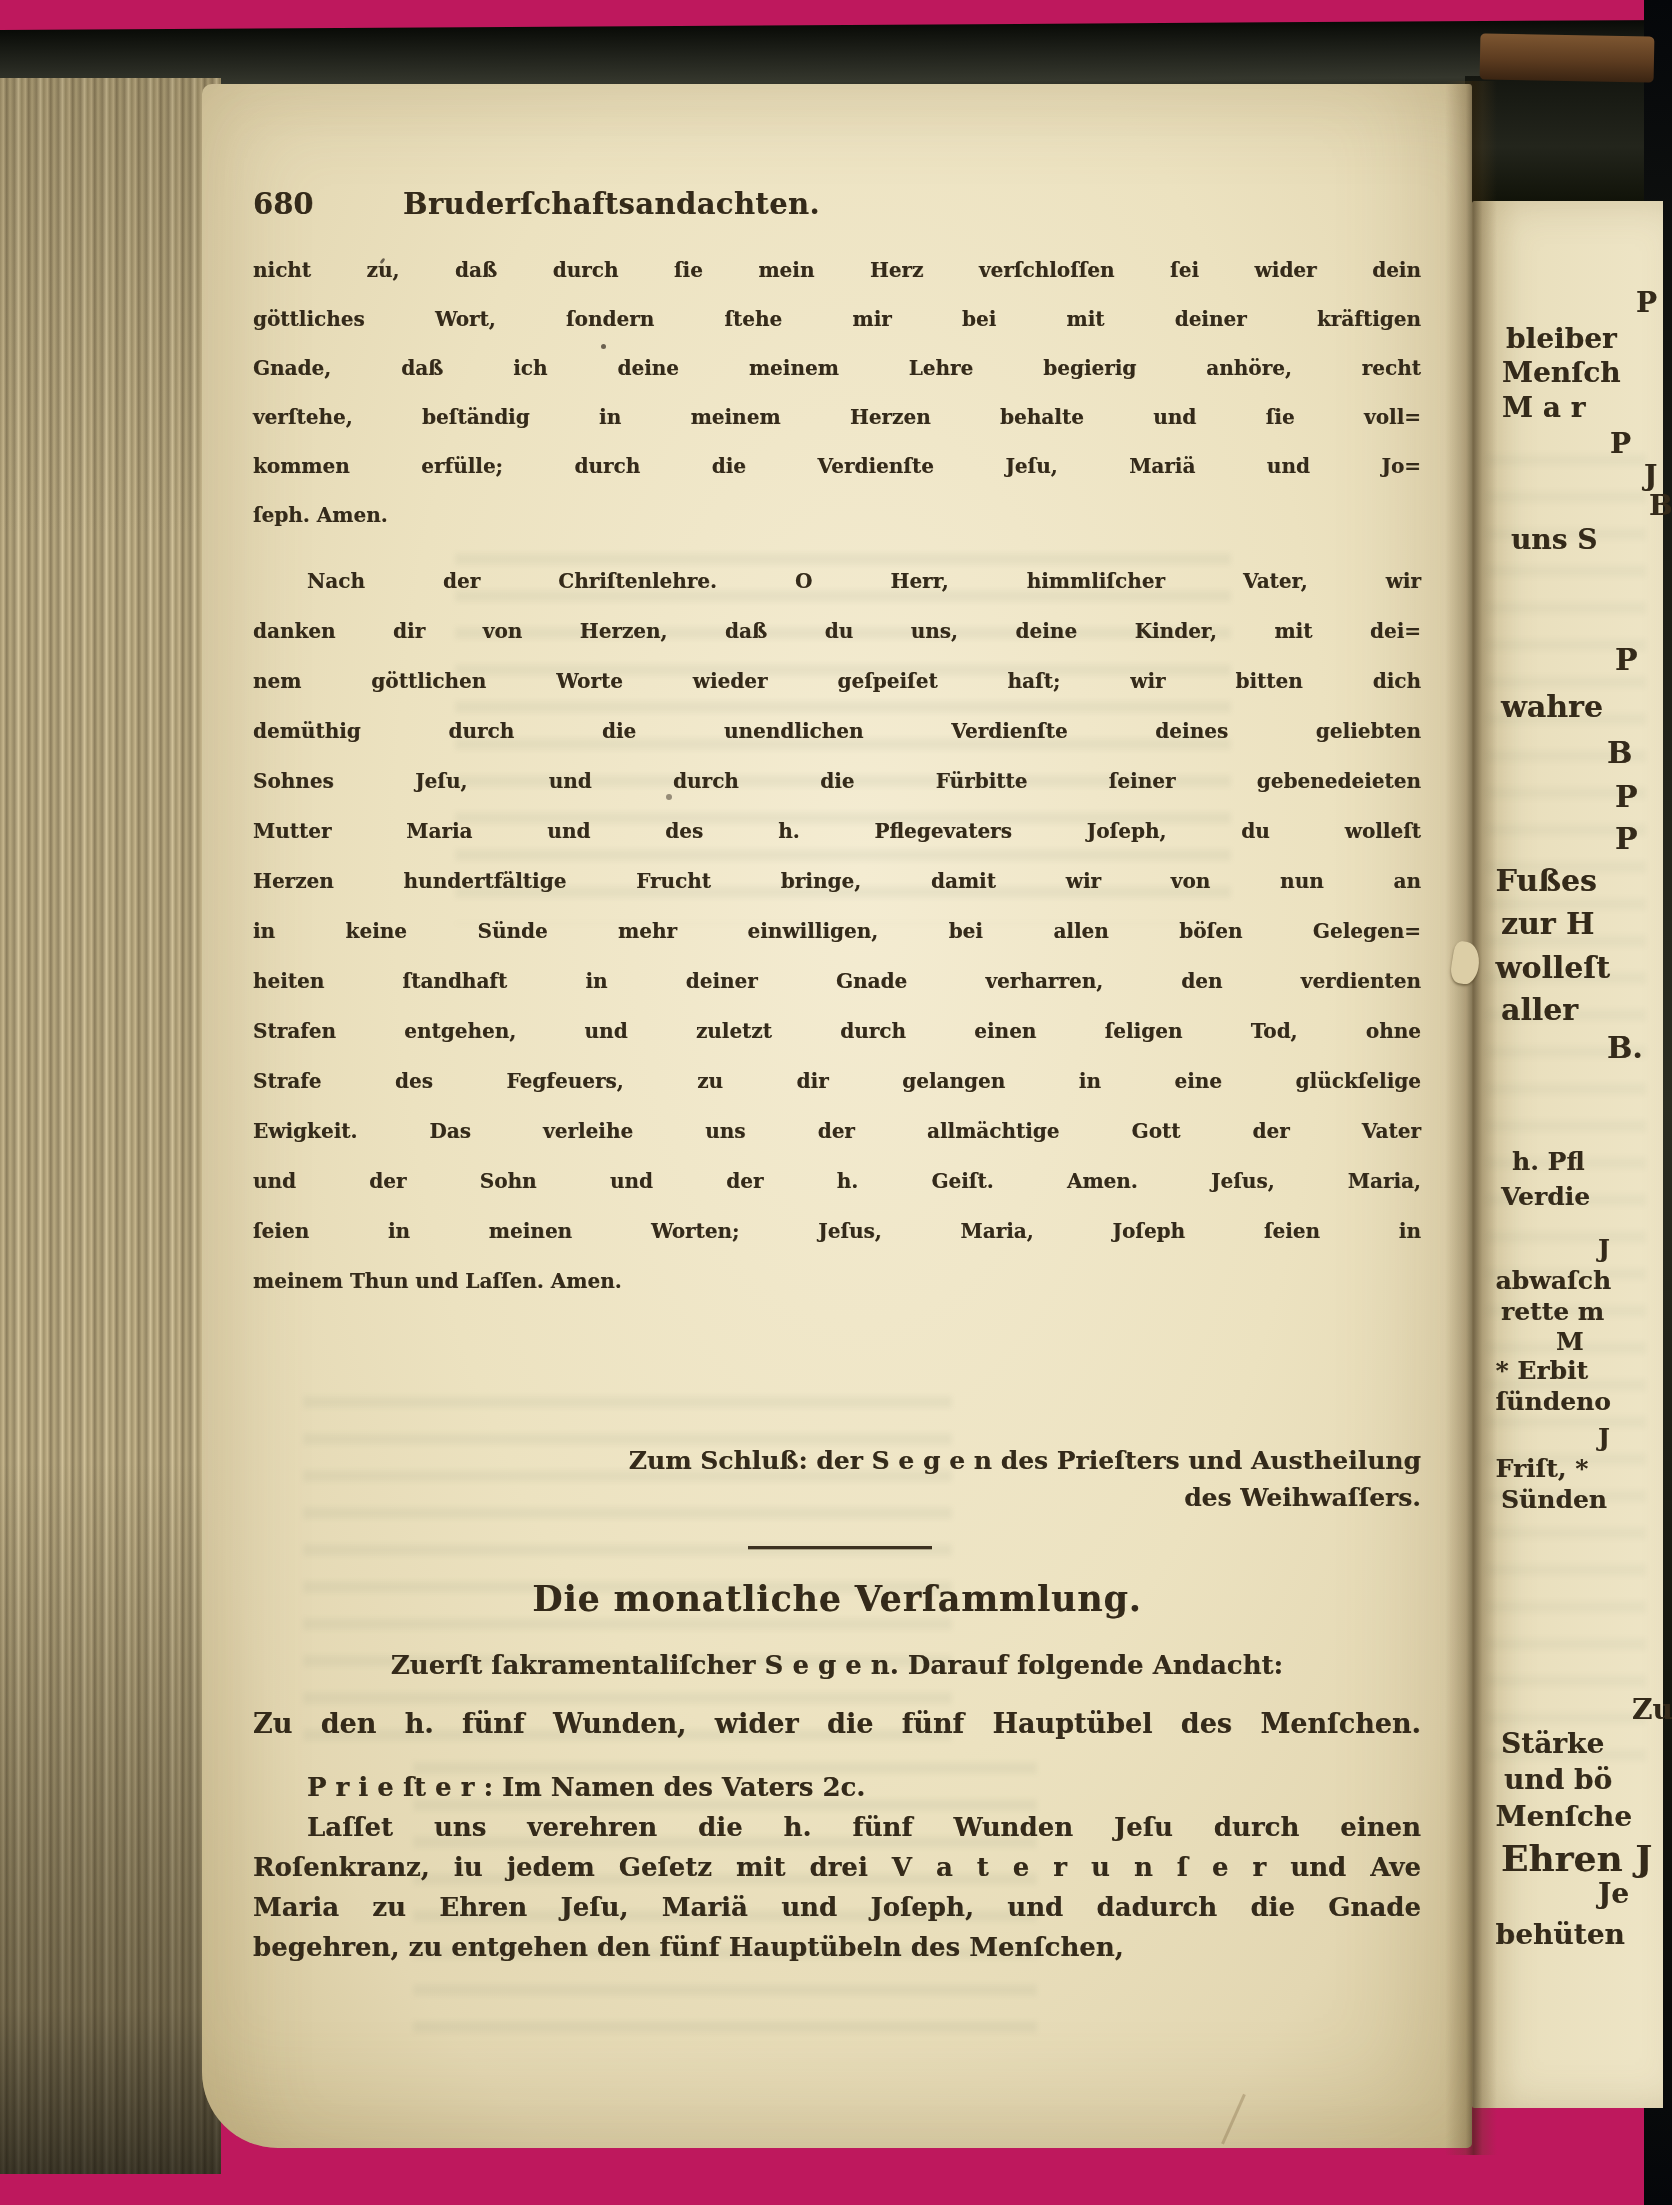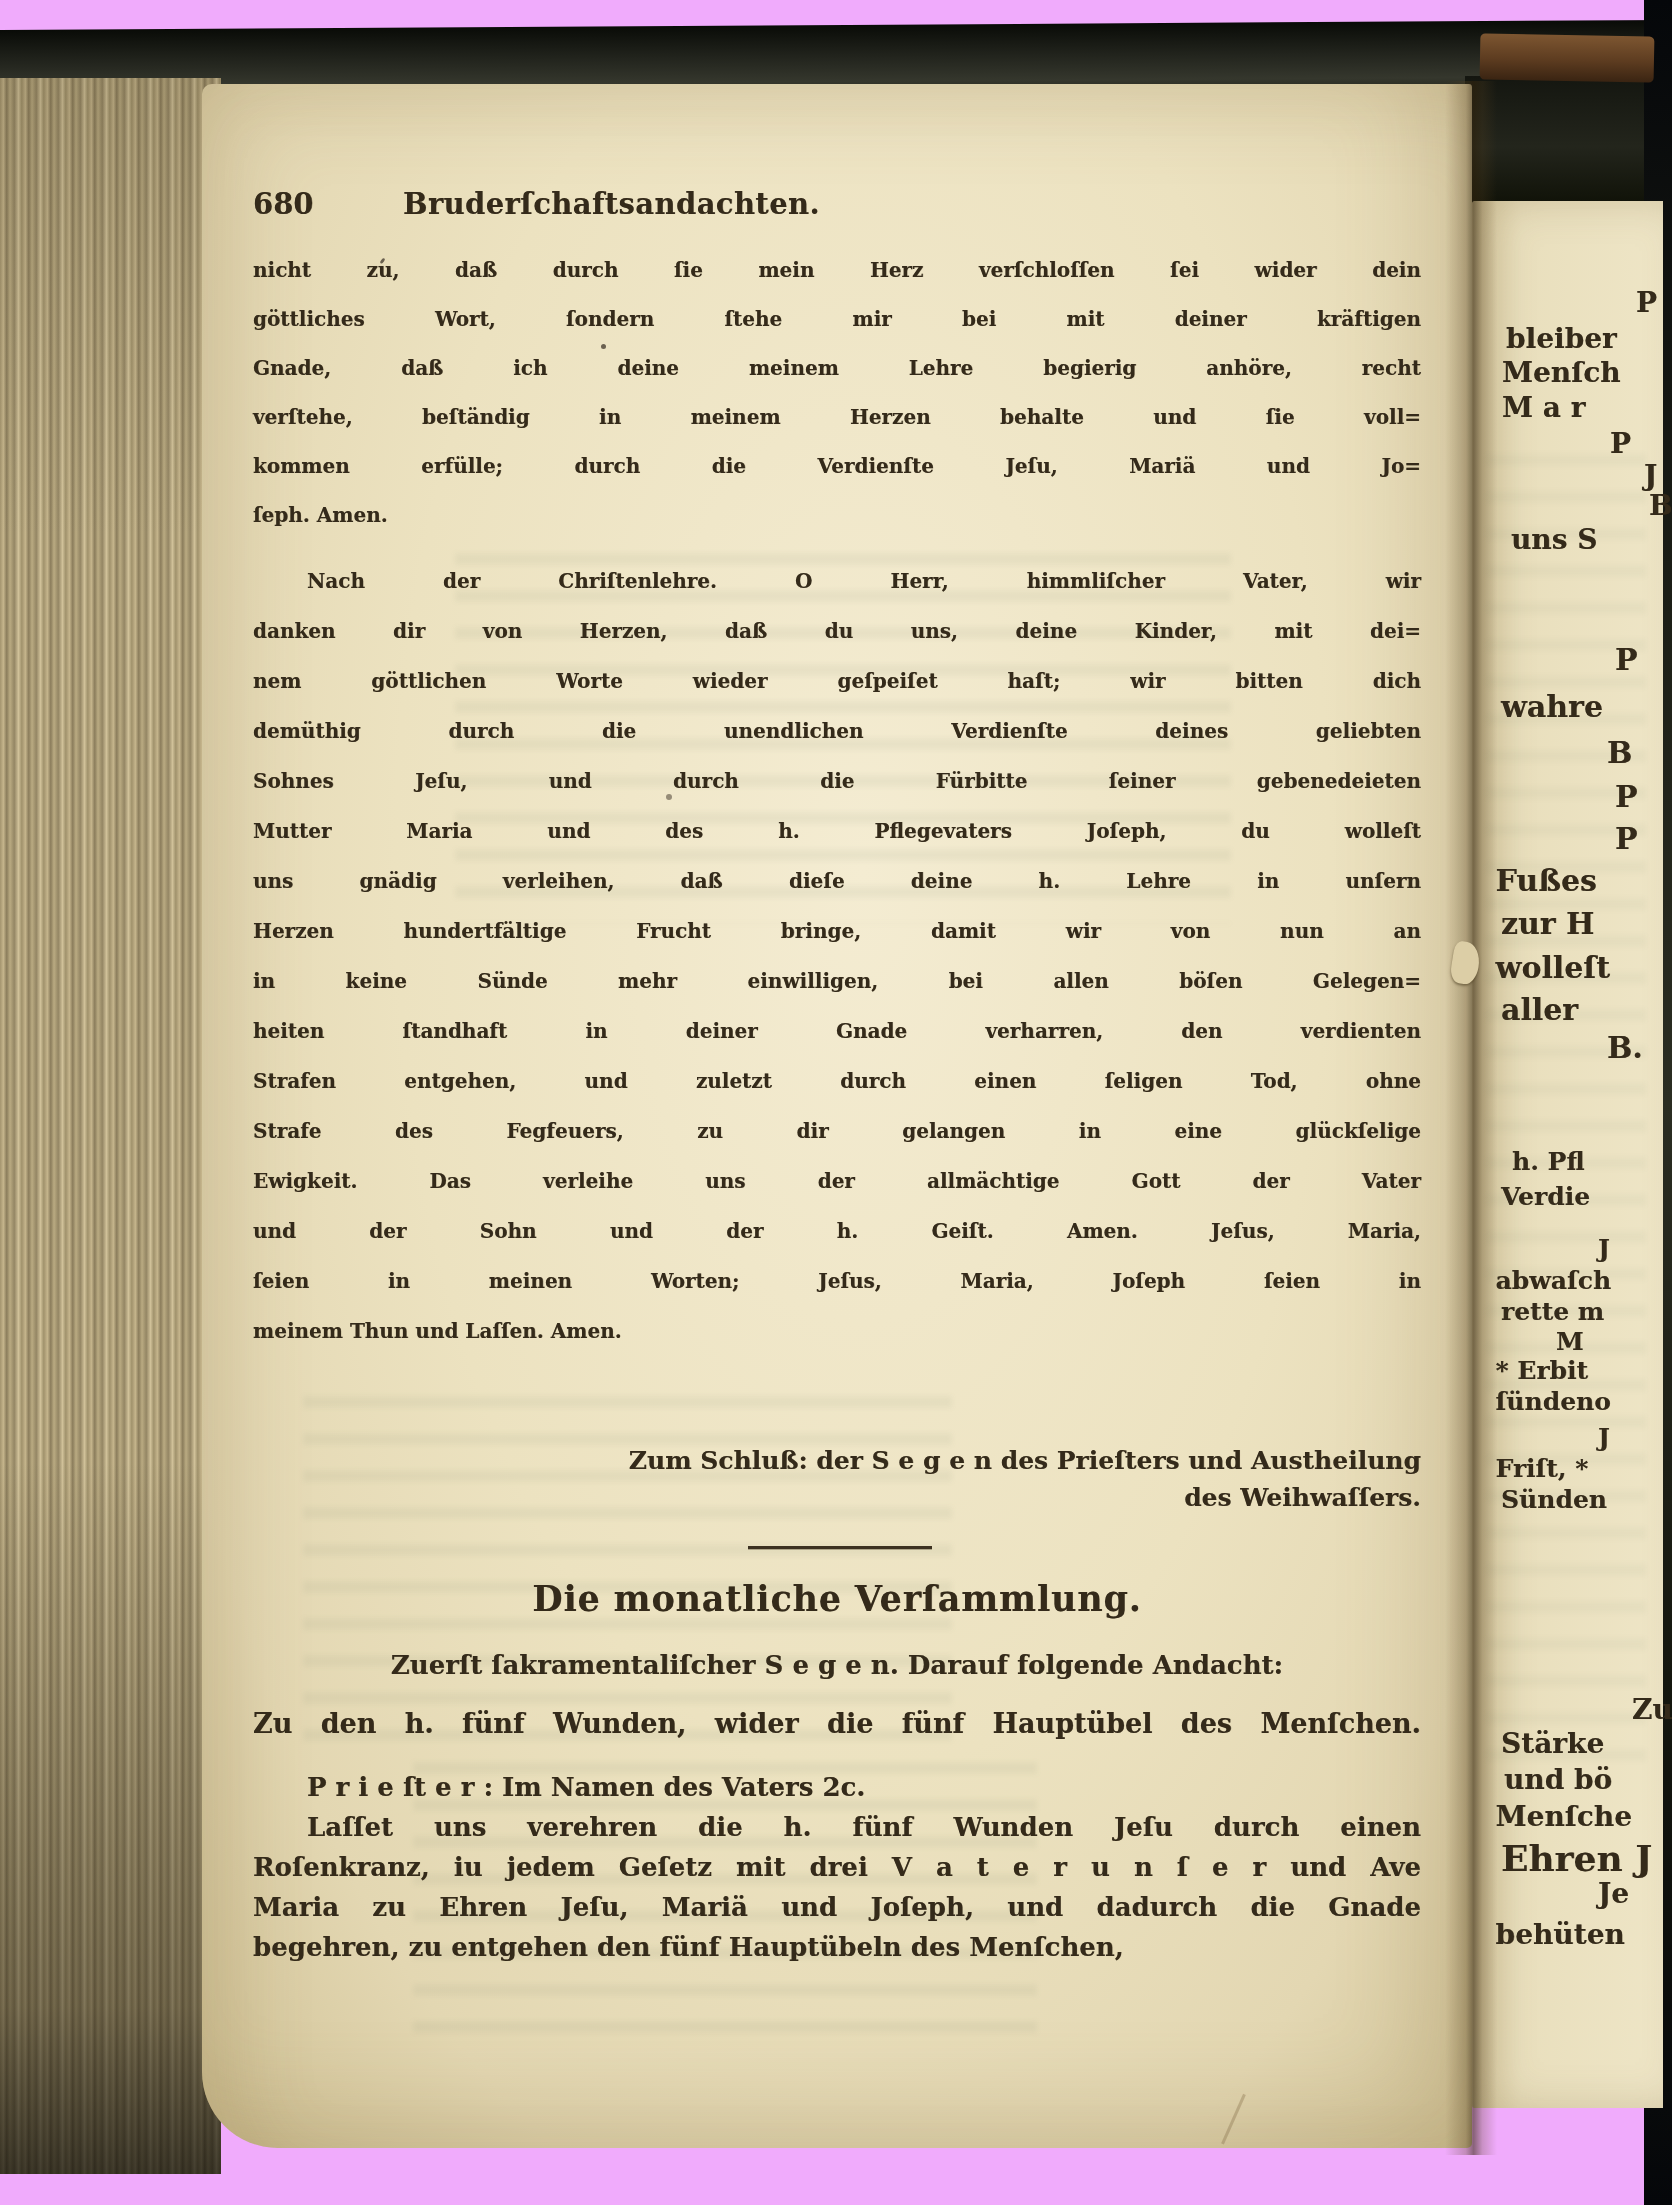--- a/index.html
+++ b/index.html
@@ -1,18 +1,18 @@
 <!DOCTYPE html>
 <html style="font-size:13.5px"><head>
 <meta charset="utf-8">
 <style>
   html,body{margin:0;padding:0;background:#070905;}
   .scene{
     position:relative;width:1672px;height:2205px;overflow:hidden;
-    background:#f0abfc;
+    background:#be185d;
     font-family:"DejaVu Serif","Liberation Serif",serif;
   }
   
   .cover-top{
     position:absolute;left:-8.4px;top:25px;width:1694px;height:91px;
     background:linear-gradient(180deg,#090b07 0%,#22241d 35%,#35372d 62%,#181a11 88%,#0b0d08 100%);
     transform:rotate(-0.35deg);border-radius:0 0 11.8px 8.4px;z-index:1;
   }
   .cover-top2{
     position:absolute;left:1465px;top:76px;width:211px;height:128px;
@@ -139,21 +139,20 @@
       </div>
 
     <div class="textblock p2">
 
     <div class="line">Nach der Chriſtenlehre.  O Herr, himmliſcher Vater, wir</div>
         <div class="line">danken dir von Herzen, daß du uns, deine Kinder, mit dei=</div>
         <div class="line">nem göttlichen Worte wieder geſpeiſet haſt; wir bitten dich</div>
         <div class="line">demüthig durch die unendlichen Verdienſte deines geliebten</div>
         <div class="line">Sohnes Jeſu, und durch die Fürbitte ſeiner gebenedeieten</div>
         <div class="line">Mutter Maria und des h. Pflegevaters Joſeph, du wolleſt</div>
-        <div class="line">uns gnädig verleihen, daß dieſe deine h. Lehre in unſern</div>
         <div class="line">Herzen hundertfältige Frucht bringe, damit wir von nun an</div>
         <div class="line">in keine Sünde mehr einwilligen, bei allen böſen Gelegen=</div>
         <div class="line">heiten ſtandhaft in deiner Gnade verharren, den verdienten</div>
         <div class="line">Strafen entgehen, und zuletzt durch einen ſeligen Tod, ohne</div>
         <div class="line">Strafe des Fegfeuers, zu dir gelangen in eine glückſelige</div>
         <div class="line">Ewigkeit.  Das verleihe uns der allmächtige Gott der Vater</div>
         <div class="line">und der Sohn und der h. Geiſt.  Amen.  Jeſus, Maria,</div>
         <div class="line">ſeien in meinen Worten; Jeſus, Maria, Joſeph ſeien in</div>
         <div class="line">meinem Thun und Laſſen.  Amen.</div>
       </div>

